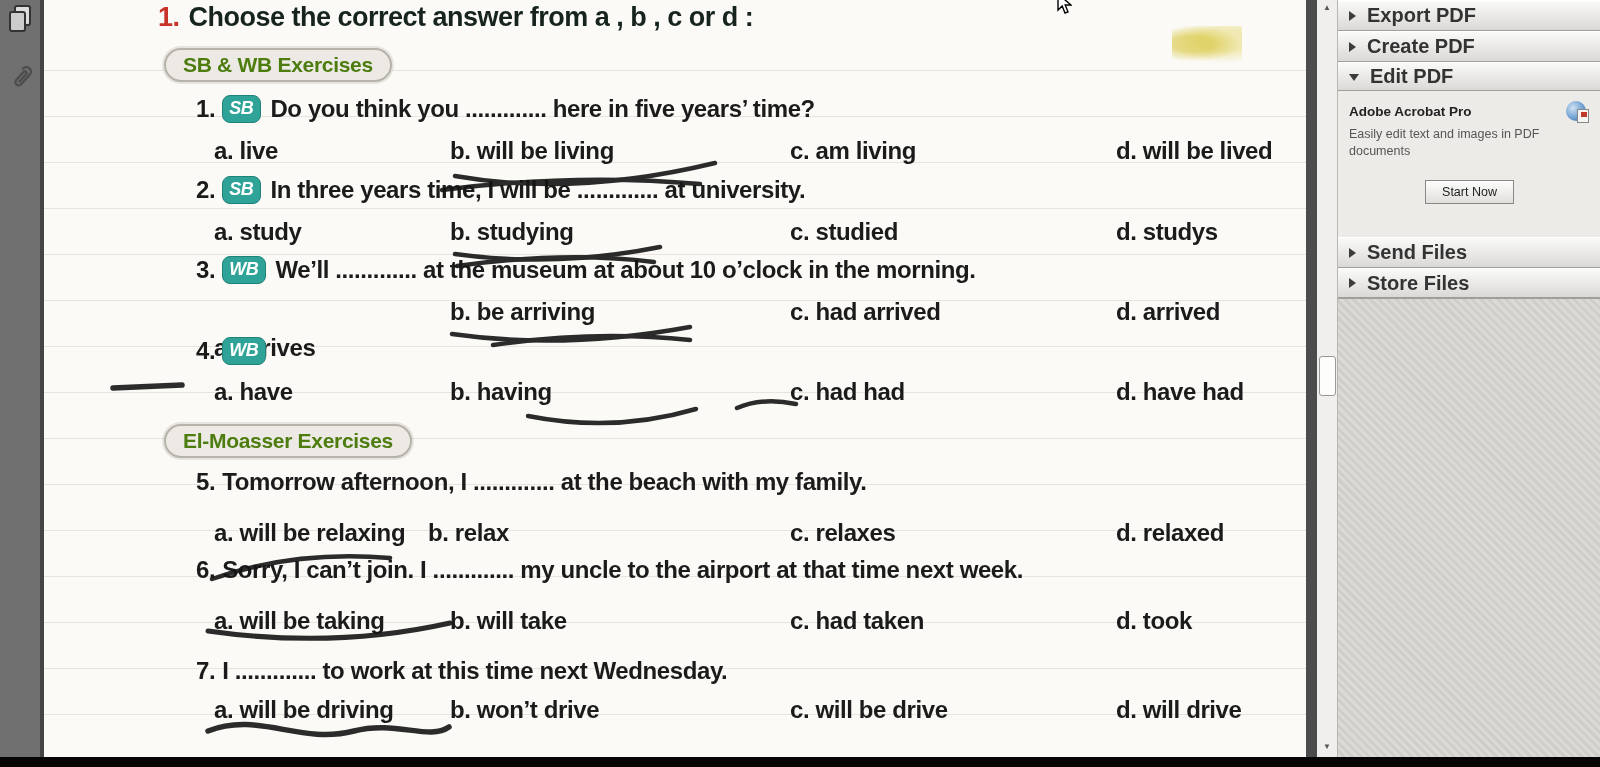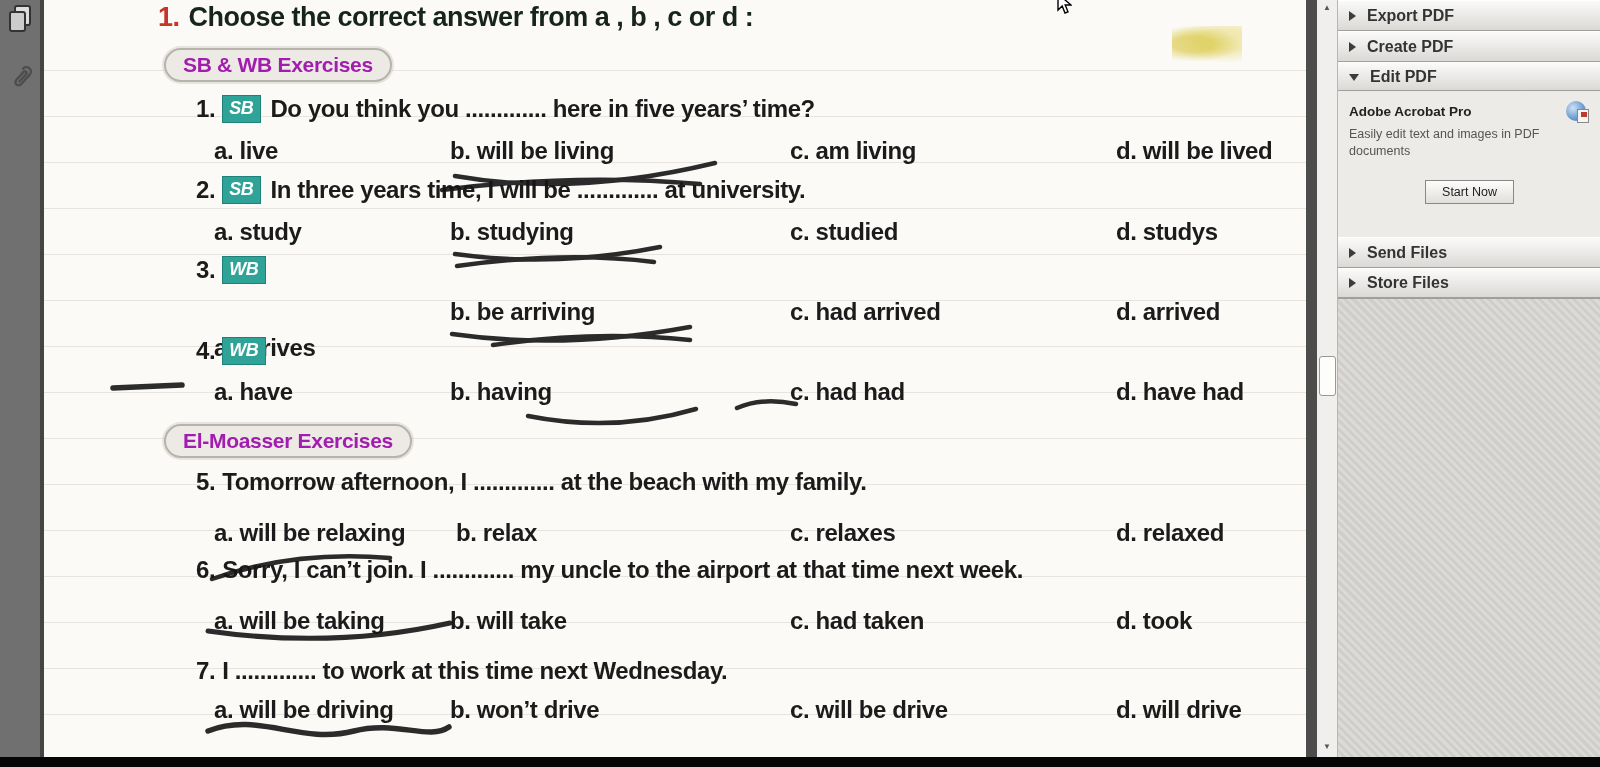--- a/index.html
+++ b/index.html
@@ -13,29 +13,29 @@
 
   
   .page{position:absolute;left:44px;top:0;width:1262px;height:757px;background:#fbfaf7;overflow:hidden;}
   .ruled-lines{position:absolute;left:0;top:26px;right:0;bottom:0;opacity:.5;pointer-events:none;
       background-image:linear-gradient(to bottom,transparent 44px,rgba(150,132,120,.38) 44px,rgba(150,132,120,.38) 45.5px,transparent 45.5px);
       background-size:100% 46px;}
   .doc-title{position:absolute;left:114px;top:2px;display:flex;gap:9px;white-space:nowrap;
       font-weight:bold;font-size:27px;letter-spacing:-0.5px;color:#17241e;}
   .doc-title .t-num{color:#c8342a;}
   .section-pill{position:absolute;left:120px;background:#edeae5;border:2px solid #b7b2aa;border-radius:17px;
-      padding:3px 17px;font-weight:bold;font-size:21px;color:#a21caf;letter-spacing:-0.3px;
+      padding:3px 17px;font-weight:bold;font-size:21px;color:#4d7c0f;letter-spacing:-0.3px;
       box-shadow:0 0 0 2px rgba(190,185,178,.35);white-space:nowrap;}
   #pill1{top:48px;} #pill2{top:424px;}
 
   .q-line{position:absolute;left:152px;display:flex;align-items:center;white-space:nowrap;
       font-weight:bold;font-size:24px;letter-spacing:-0.4px;color:#1b1b1b;}
   .q-num{margin-right:7px;}
   .q-badge{background:#2fa398;border:1px solid #1f8278;color:#fff;font-style:italic;font-size:18px;
-      border-radius:0;padding:0px 7px 2px 6px;margin-right:9px;line-height:24px;}
+      border-radius:8px;padding:0px 7px 2px 6px;margin-right:9px;line-height:24px;}
   .q-options{position:absolute;left:0;width:100%;height:32px;}
   .opt{position:absolute;top:0;white-space:nowrap;font-weight:bold;font-size:24px;
       letter-spacing:-0.4px;color:#1b1b1b;}
 
   .pen-marks{position:absolute;left:0;top:0;pointer-events:none;z-index:4;}
   .yellow-smudge{position:absolute;left:1128px;top:26px;width:70px;height:36px;z-index:1;
       background:radial-gradient(ellipse at 30% 50%,rgba(213,193,48,.55) 0 30%,transparent 70%),
                  radial-gradient(ellipse at 75% 40%,rgba(222,205,70,.38) 0 35%,transparent 75%);}
   .mouse-cursor{position:absolute;left:1012px;top:-7px;z-index:9;}
 
@@ -45,21 +45,21 @@
   .sb-btn{position:absolute;left:0;width:20px;height:14px;text-align:center;font-size:8px;color:#555;line-height:14px;cursor:default;}
   .sb-up{top:1px;} .sb-down{top:740px;}
   .sb-thumb{position:absolute;left:2px;top:356px;width:15px;height:38px;background:#fdfdfc;border:1px solid #9a9896;border-radius:3px;}
 
   
   .panel{position:absolute;left:1338px;top:0;width:262px;height:757px;background:#eceae7;display:flex;flex-direction:column;}
   .signin-bar{height:20px;background:linear-gradient(#fdfdfe,#e9ebee);text-align:right;padding-right:10px;line-height:20px;}
   .signin-link{color:#1a4da6;font-weight:bold;font-size:12.5px;text-decoration:none;}
   .acc{height:31px;box-sizing:border-box;display:flex;align-items:center;gap:11px;padding-left:11px;
       background:linear-gradient(#fafaf9,#dbd9d6);border-top:1px solid #ffffff;border-bottom:1px solid #a19f9c;
-      font-weight:bold;font-size:16px;color:#333;cursor:default;}
+      font-weight:bold;font-size:20px;color:#333;cursor:default;}
   .tri{width:0;height:0;border-style:solid;display:inline-block;}
   .tri.right{border-width:5px 0 5px 7px;border-color:transparent transparent transparent #3c3c3c;}
   .tri.down{border-width:7px 5px 0 5px;border-color:#3c3c3c transparent transparent transparent;margin-top:2px;}
   .edit-content{height:146px;box-sizing:border-box;background:#edebe8;padding:13px 10px 8px 11px;position:relative;}
   .product{font-weight:bold;font-size:13.5px;color:#222;}
   .acro-icon{position:absolute;right:14px;top:10px;width:20px;height:20px;border-radius:50%;
       background:radial-gradient(circle at 35% 35%,#cfe2f4,#6d9fd0 55%,#3c6ca8);}
   .acro-icon::after{content:"";position:absolute;right:-3px;bottom:-2px;width:10px;height:12px;
       background:#f6f5f3;border:1px solid #888;}
   .acro-icon::before{content:"";position:absolute;right:-1px;bottom:4px;width:6px;height:5px;background:#c0392b;z-index:1;}
@@ -135,20 +135,21 @@
             <span class="opt" style="left: 406px;"><span>b.</span><span>&nbsp;studying</span></span>
             <span class="opt" style="left: 746px;"><span>c.</span><span>&nbsp;studied</span></span>
             <span class="opt" style="left: 1072px;"><span>d.</span><span>&nbsp;studys</span></span>
           </div>
   </div>
 
   <div class="question">
     <div class="q-line" style="top: 256px;">
       <span class="q-num">3.</span>
       <span class="q-badge">WB</span>
+      <span class="q-text">We’ll ............. at the museum at about 10 o’clock in the morning.</span>
     </div>
     <div class="q-options" style="top: 298px;">
             <span class="opt" style="left: 170px; margin-top: 36px;"><span>a.</span><span>&nbsp;arrives</span></span>
             <span class="opt" style="left: 406px;"><span>b.</span><span>&nbsp;be arriving</span></span>
             <span class="opt" style="left: 746px;"><span>c.</span><span>&nbsp;had arrived</span></span>
             <span class="opt" style="left: 1072px;"><span>d.</span><span>&nbsp;arrived</span></span>
           </div>
   </div>
 
   <div class="question">
@@ -165,21 +166,21 @@
   </div>
 
   <div class="question">
     <div class="q-line" style="top: 468px;">
       <span class="q-num">5.</span>
 
       <span class="q-text">Tomorrow afternoon, I ............. at the beach with my family.</span>
     </div>
     <div class="q-options" style="top: 519px;">
             <span class="opt" style="left: 170px;"><span>a.</span><span>&nbsp;will be relaxing</span></span>
-            <span class="opt" style="left: 412px;"><span>b.</span><span>&nbsp;relax</span></span>
+            <span class="opt" style="left: 384px;"><span>b.</span><span>&nbsp;relax</span></span>
             <span class="opt" style="left: 746px;"><span>c.</span><span>&nbsp;relaxes</span></span>
             <span class="opt" style="left: 1072px;"><span>d.</span><span>&nbsp;relaxed</span></span>
           </div>
   </div>
 
   <div class="question">
     <div class="q-line" style="top: 556px;">
       <span class="q-num">6.</span>
 
       <span class="q-text">Sorry, I can’t join. I ............. my uncle to the airport at that time next week.</span>

